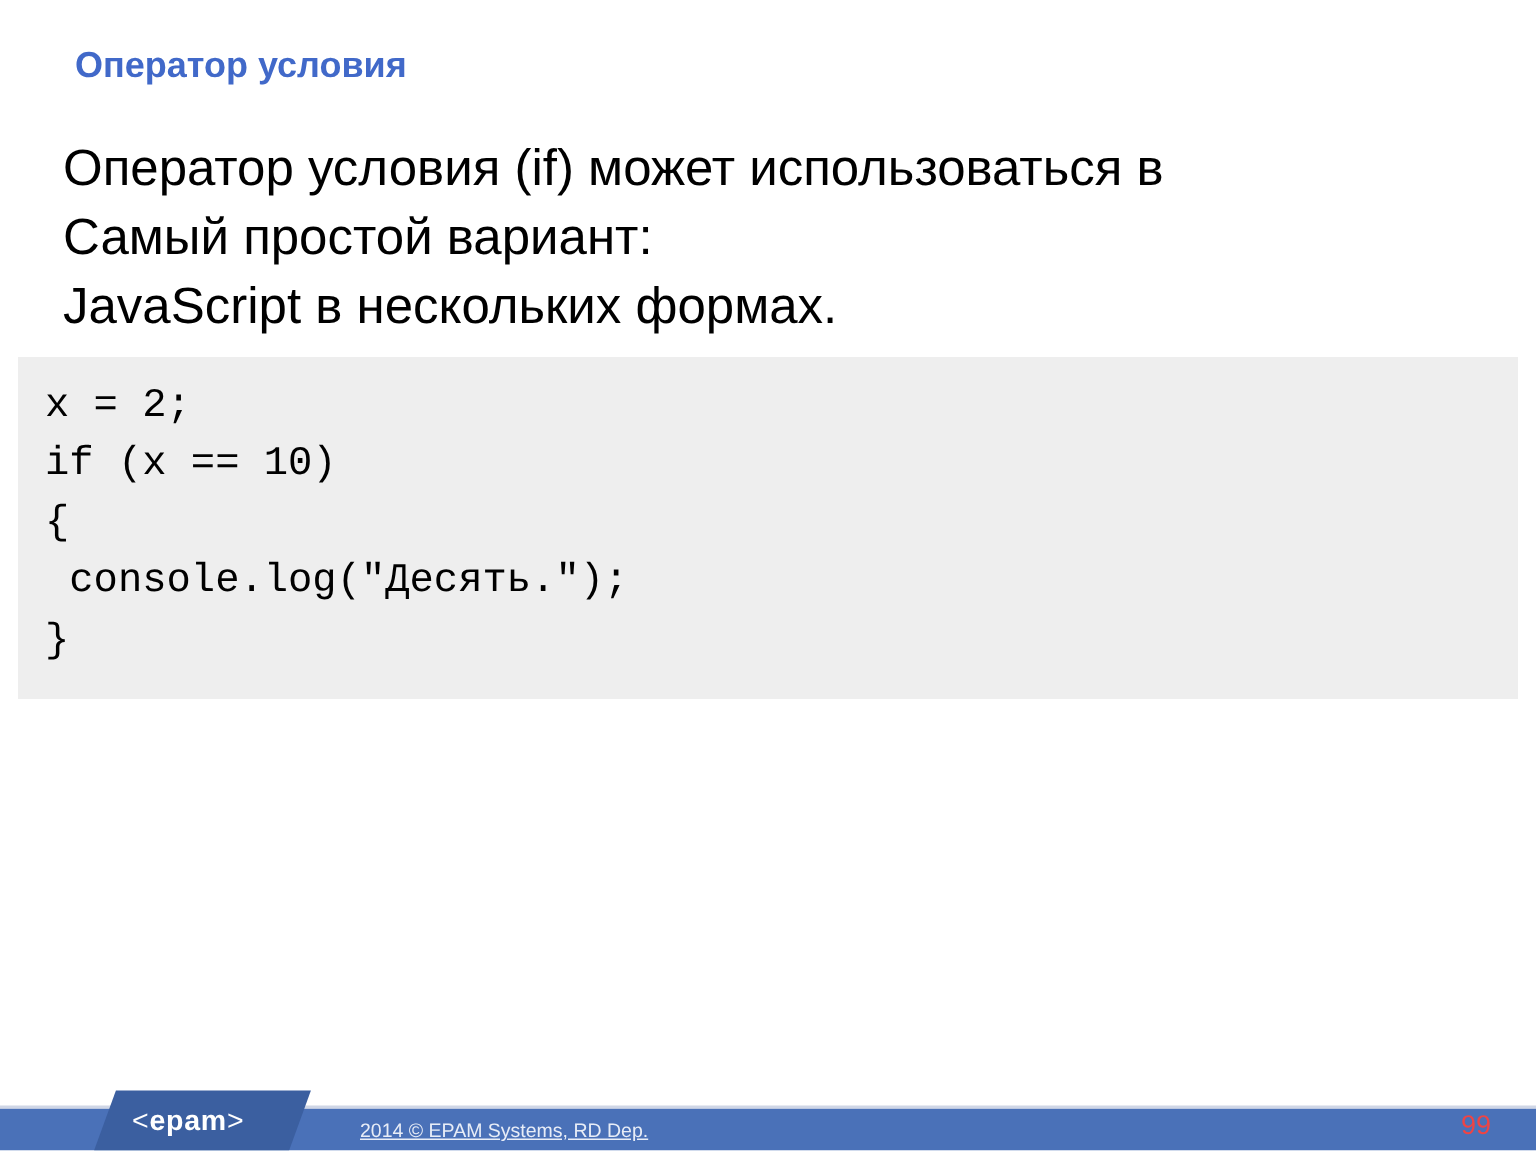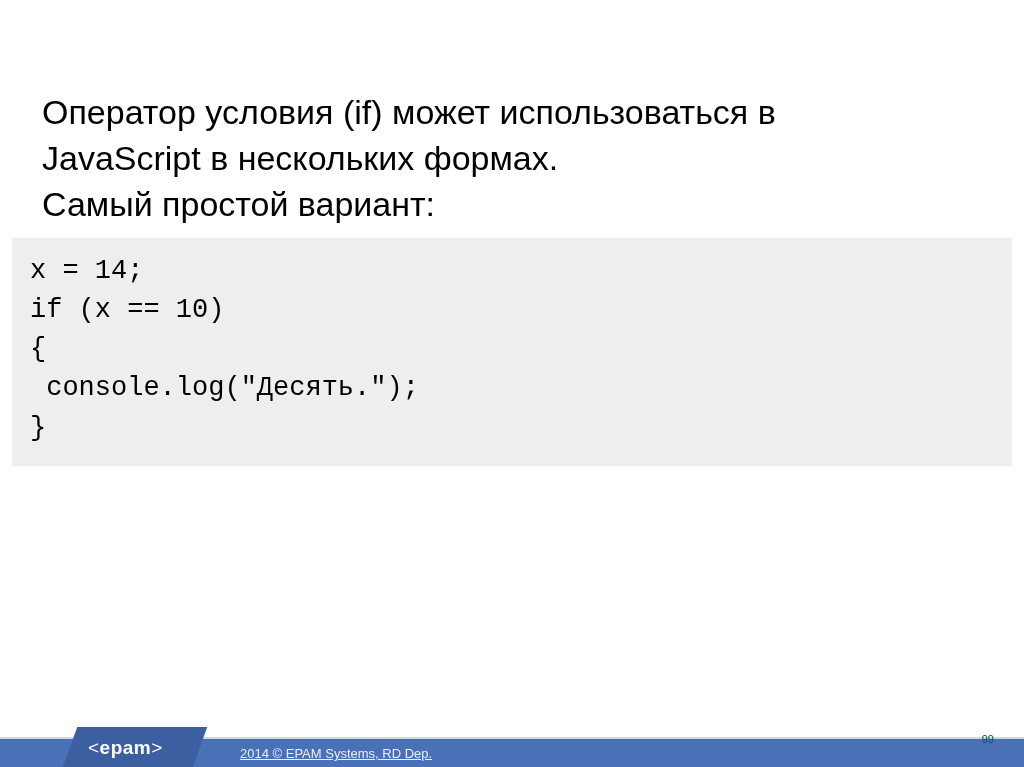--- a/index.html
+++ b/index.html
@@ -8,35 +8,36 @@
   .heading { position: absolute; left: 50px; top: 30px; font-size: 24px; font-weight: bold; color: #4169c9; }
   .body-text { position: absolute; left: 42px; top: 90px; font-size: 34px; color: #000; line-height: 1.35; }
   .code-block { position: absolute; left: 12px; top: 238px; width: 1000px; background: #eeeeee; padding: 14px 18px 18px 18px; font-family: "Courier New", Courier, monospace; font-size: 27px; line-height: 1.45; color: #000; white-space: pre; }
   .footer { position: absolute; left: 0; bottom: 0; width: 1024px; height: 40px; }
   .footer-bar { position: absolute; left: 0; bottom: 0; width: 1024px; height: 28px; background: #4a71b8; }
   .footer-bar::before { content: ""; position: absolute; left: 0; top: -2px; width: 1024px; height: 2px; background: #cfd6e6; }
   .logo-tab { position: absolute; left: 70px; bottom: 0; width: 130px; height: 40px; background: #3b5fa0; transform: skewX(-20deg); }
   .logo-text { position: absolute; left: 88px; bottom: 8px; color: #fff; font-size: 19px; font-weight: bold; letter-spacing: 0.5px; }
   .logo-lt, .logo-gt { font-weight: normal; }
   .copyright { position: absolute; left: 240px; bottom: 6px; color: #e8edf7; font-size: 13px; text-decoration: underline; }
-  .page-number { position: absolute; right: 30px; bottom: 22px; color: #0c4a6e; font-size: 11px; }
+  .page-number { position: absolute; right: 30px; bottom: 6px; color: #ef4444; font-size: 18px; }
 </style>
 </head>
 <body>
 
 <div class="slide">
 
+  <div class="heading">Оператор условия</div>
 
   <div class="body-text">
     <div>Оператор условия (if) может использоваться в</div>
+    <div>Самый простой вариант:</div>
     <div>JavaScript в нескольких формах.</div>
-    <div>Самый простой вариант:</div>
   </div>
 
-  <div class="code-block">x = 14;
+  <div class="code-block">x = 2;
 if (x == 10)
 {
  console.log("Десять.");
 }</div>
 
   <div class="footer">
     <div class="footer-bar"></div>
     <div class="logo-tab"></div>
     <div class="logo-text">
       <span class="logo-lt">&lt;</span>ераm<span class="logo-gt">&gt;</span>

